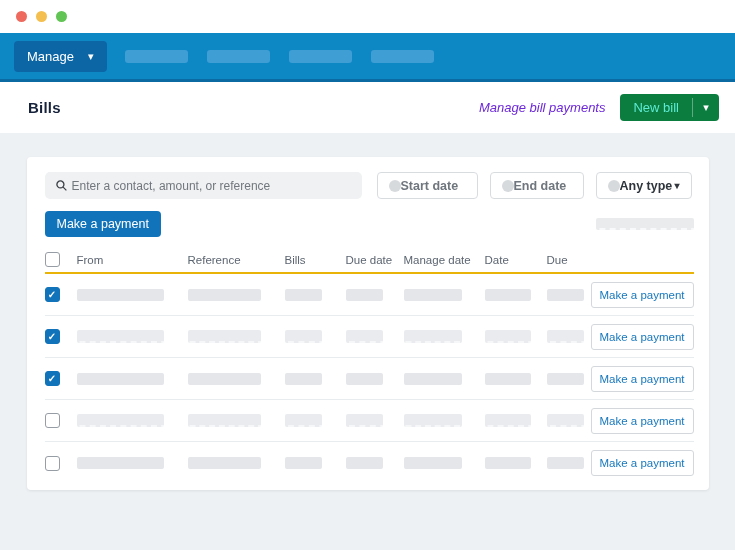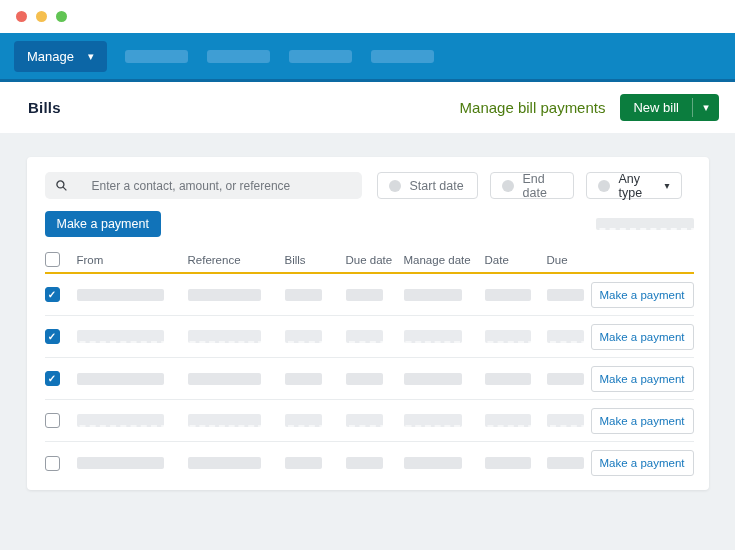--- a/index.html
+++ b/index.html
@@ -19,43 +19,43 @@
   .company-btn { height:31px; background:#0c66a6; border:none; border-radius:4px; color:#fff;
     font-family:inherit; font-size:13px; display:flex; align-items:center; gap:14px; padding:0 13px; cursor:pointer; }
   .company-btn .caret { font-size:11px; line-height:1; }
   .nav-pills { display:flex; gap:19px; margin-left:18px; }
   .nav-pill { width:63px; height:13px; border-radius:3px; background:#3f9ed4; }
 
   
   .page-header { height:51px; background:#ffffff; display:flex; align-items:center; padding:0 16px 0 28px; }
   .page-title { font-size:15px; font-weight:bold; color:#16233b; letter-spacing:.2px; }
   .header-right { margin-left:auto; display:flex; align-items:center; gap:15px; }
-  .manage-link { color:#4d7c0f; font-size:15px; text-decoration:none; }
+  .manage-link { color:#6d28d9; font-size:13px; text-decoration:none;font-style:italic; }
   .newbill { display:flex; height:27px; border-radius:4px; overflow:hidden; background:#0b7d3e; cursor:pointer; }
-  .newbill .main { color:#ffffff; font-size:13px; display:flex; align-items:center; padding:0 13px; }
+  .newbill .main { color:#5eead4; font-size:13px; display:flex; align-items:center; padding:0 13px; }
   .newbill .split { width:1px; background:rgba(255,255,255,.35); margin:4px 0; }
   .newbill .dd { color:#fff; width:26px; display:flex; align-items:center; justify-content:center; font-size:11px; }
 
   
   .content { padding-top:24px; }
   .card { width:682px; margin:0 auto; background:#ffffff; border-radius:4px;
     box-shadow:0 1px 3px rgba(0,0,0,.08); padding:15px 15px 6px 18px; }
 
   
   .filters { display:flex; gap:12px; }
   .search { width:317px; height:27px; background:#f0f1f2; border:none; border-radius:5px;
-    display:flex; align-items:center; gap:24px; padding:0 10px; margin-right:3px; }
+    display:flex; align-items:center; gap:4px; padding:0 10px; margin-right:3px; }
   .search input { border:none; background:transparent; outline:none; flex:1;
     font-family:inherit; font-size:12px; color:#33383e; }
   .search input::placeholder { color:#72777e; }
   .pill-filter { height:27px; background:#fff; border:1px solid #d9dcdf; border-radius:4px;
-    display:flex; align-items:center; gap:9px; padding:0 11px; font-size:12.5px; color:#6f767e; cursor:pointer; }
+    display:flex; align-items:center; padding:0 11px; font-size:12.5px; color:#6f767e; cursor:pointer;font-weight:bold; }
   .pill-filter .dot { width:12px; height:12px; border-radius:50%; background:#d7dadd; flex:none; }
   .pill-filter.start { width:101px; }
-  .pill-filter.end { width:84px; }
+  .pill-filter.end { width:94px; }
   .pill-filter.type { width:96px; color:#2f353c; }
   .pill-filter .caret { margin-left:auto; font-size:10px; color:#33383e; }
 
   
   .toolbar { display:flex; align-items:center; justify-content:space-between; margin-top:12px; }
   .primary-btn { height:26px; background:#1173b9; color:#fff; border:none; border-radius:4px;
     font-family:inherit; font-size:12.5px; padding:0 12px; cursor:pointer; }
   .skeleton-bar { width:98px; height:12px; background:#e9ebed; border-radius:2px;
     border-bottom:2px dashed #f8f9fa; }
 

